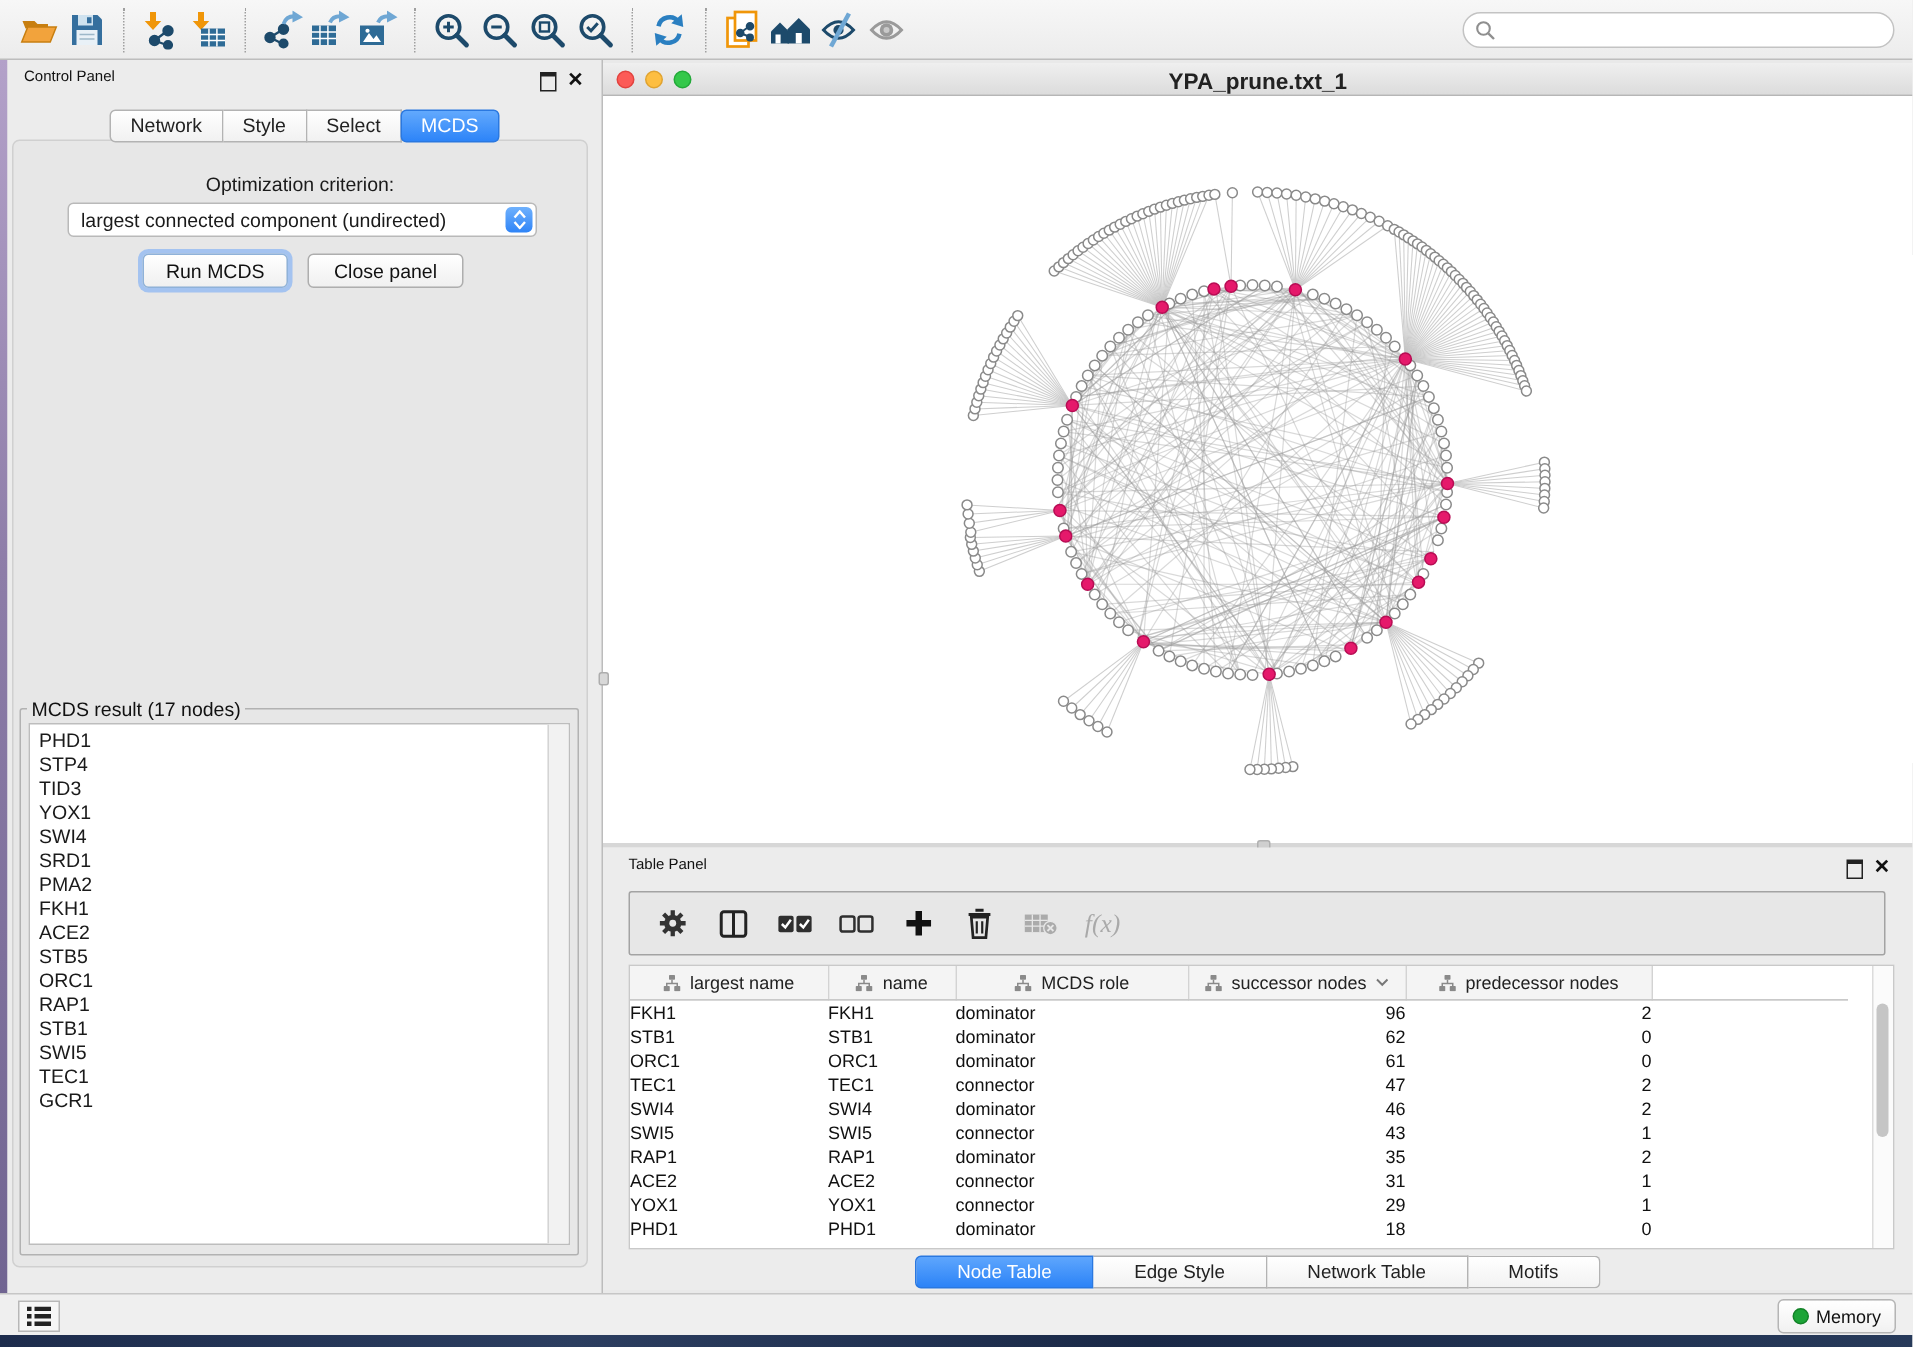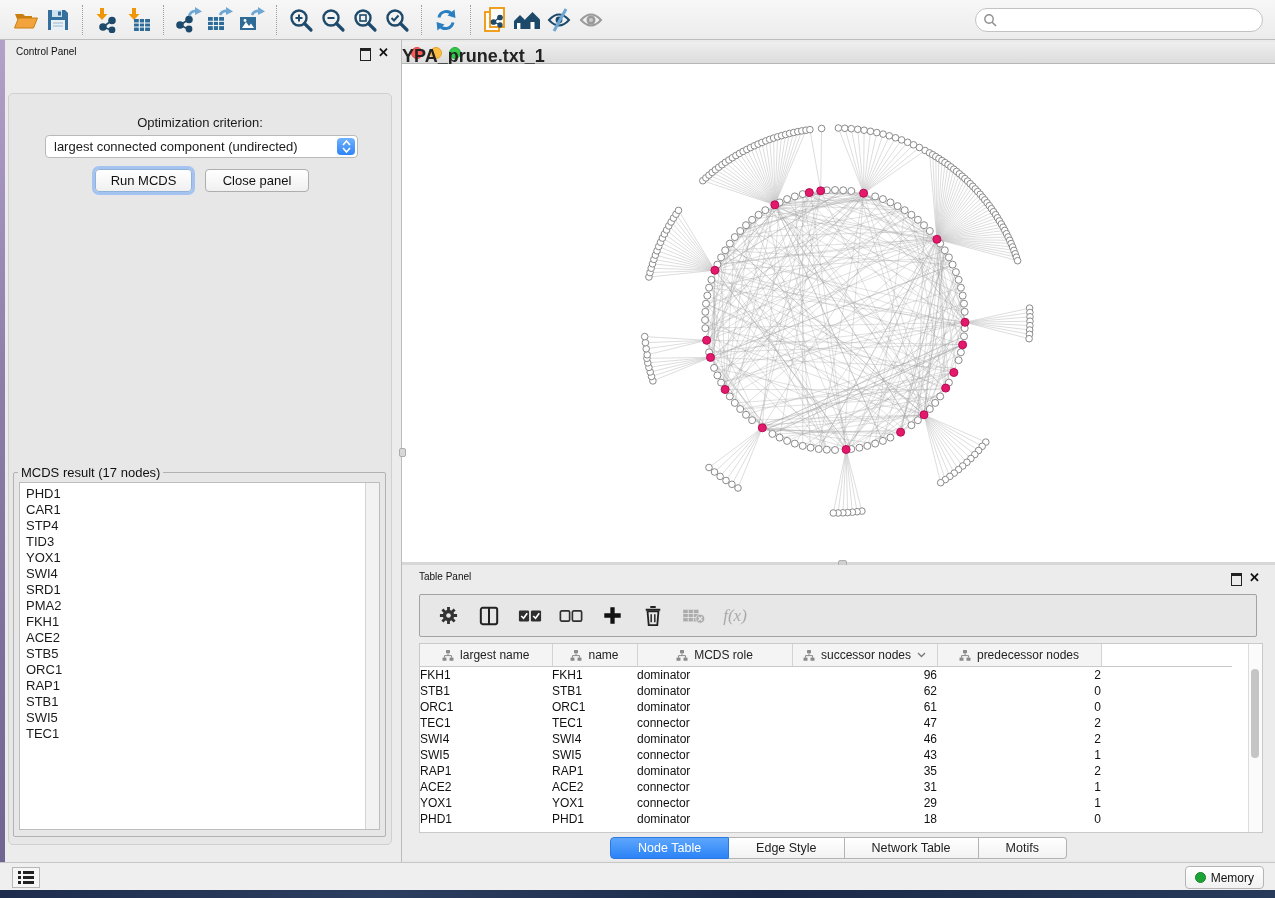--- a/index.html
+++ b/index.html
@@ -50,21 +50,21 @@
     border:1px solid #b2b2b2;border-radius:2px;box-sizing:border-box;}
   fieldset.mcds legend{font-size:13px;padding:0 3px;margin-left:4px;color:#111;}
   .mcds-listbox{position:absolute;left:5px;top:2px;right:5px;bottom:6px;background:#fff;border:1px solid #bdbdbd;}
   .mcds-scroll{position:absolute;top:0;right:0;bottom:0;width:13px;background:#f2f2f2;border-left:1px solid #d4d4d4;}
   .mcds-items{position:absolute;left:6px;top:3px;right:16px;font-size:13px;line-height:16px;}
   
   .net-titlebar{position:absolute;left:402px;top:42px;width:873px;height:22px;
     background:linear-gradient(#efefef,#dcdcdc);border-bottom:1px solid #b6b6b6;box-sizing:border-box;}
   .lights{position:absolute;left:9px;top:5px;display:flex;gap:7px;}
   .light{width:12px;height:12px;border-radius:50%;}
-  .net-title{position:absolute;left:0;width:100%;top:4px;font-size:18px;font-weight:600;color:#222;}
+  .net-title{position:absolute;left:0;width:100%;top:4px;text-align:center;font-size:15px;font-weight:600;color:#222;}
   .net-canvas{position:absolute;left:402px;top:64px;width:873px;height:498px;background:#fff;}
   .h-split{position:absolute;left:402px;top:562px;width:873px;height:3px;background:#d7d7d7;}
   .split-dot{position:absolute;left:436px;top:-2px;width:7px;height:6px;background:#cfcfcf;border:1px solid #b0b0b0;border-radius:2px;}
   .v-split-dot{position:absolute;left:399px;top:448px;width:5px;height:7px;background:#d8d8d8;border:1px solid #adadad;border-radius:2px;z-index:5;}
   
   .table-panel{position:absolute;left:402px;top:565px;width:873px;height:295px;background:#ececec;}
   .tp-float{right:33px;} .tp-close{right:15px;}
   .tp-toolbar{position:absolute;left:17px;top:29px;width:838px;height:43px;background:#e7e7e7;
     border:1px solid #a3a3a3;border-radius:2px;box-sizing:border-box;display:flex;align-items:center;padding-left:16px;gap:17px;}
   .tp-ic{width:24px;height:24px;display:flex;align-items:center;justify-content:center;}
@@ -246,20 +246,26 @@
 
   <div class="left-strip"></div>
   <div class="bottom-strip"></div>
 
   <div class="control-panel">
     <div class="panel-header">
       <span class="panel-title">Control Panel</span>
       <span class="float-ic cp-float"></span>
       <span class="close-ic cp-close">✕</span>
     </div>
+    <div class="tabbar">
+      <div class="tab">Network</div>
+      <div class="tab">Style</div>
+      <div class="tab">Select</div>
+      <div class="tab selected">MCDS</div>
+    </div>
     <div class="tab-panel">
       <div class="opt-label">Optimization criterion:</div>
       <div class="combo">
         <span class="combo-text">largest connected component (undirected)</span>
         <span class="combo-stepper">
           <svg width="9" height="6" viewBox="0 0 9 6">
               <path d="M1 5l3.5-4L8 5" stroke="#fff" stroke-width="1.6" fill="none"></path>
             </svg>
           <svg width="9" height="6" viewBox="0 0 9 6">
               <path d="M1 1l3.5 4L8 1" stroke="#fff" stroke-width="1.6" fill="none"></path>
@@ -268,35 +274,35 @@
       </div>
       <div class="btn-row">
         <button class="pushbtn run-btn">Run MCDS</button>
         <button class="pushbtn close-btn">Close panel</button>
       </div>
       <fieldset class="mcds">
         <legend>MCDS result (17 nodes)</legend>
         <div class="mcds-listbox">
           <div class="mcds-items">
               <div class="mcds-item">PHD1</div>
-              <div class="mcds-item">CAR1</div>
               <div class="mcds-item">STP4</div>
               <div class="mcds-item">TID3</div>
               <div class="mcds-item">YOX1</div>
               <div class="mcds-item">SWI4</div>
               <div class="mcds-item">SRD1</div>
               <div class="mcds-item">PMA2</div>
               <div class="mcds-item">FKH1</div>
               <div class="mcds-item">ACE2</div>
               <div class="mcds-item">STB5</div>
               <div class="mcds-item">ORC1</div>
               <div class="mcds-item">RAP1</div>
               <div class="mcds-item">STB1</div>
               <div class="mcds-item">SWI5</div>
               <div class="mcds-item">TEC1</div>
+              <div class="mcds-item">GCR1</div>
             </div>
           <div class="mcds-scroll"></div>
         </div>
       </fieldset>
     </div>
   </div>
   <div class="v-split-dot"></div>
 
   <div class="net-titlebar">
     <div class="lights">

